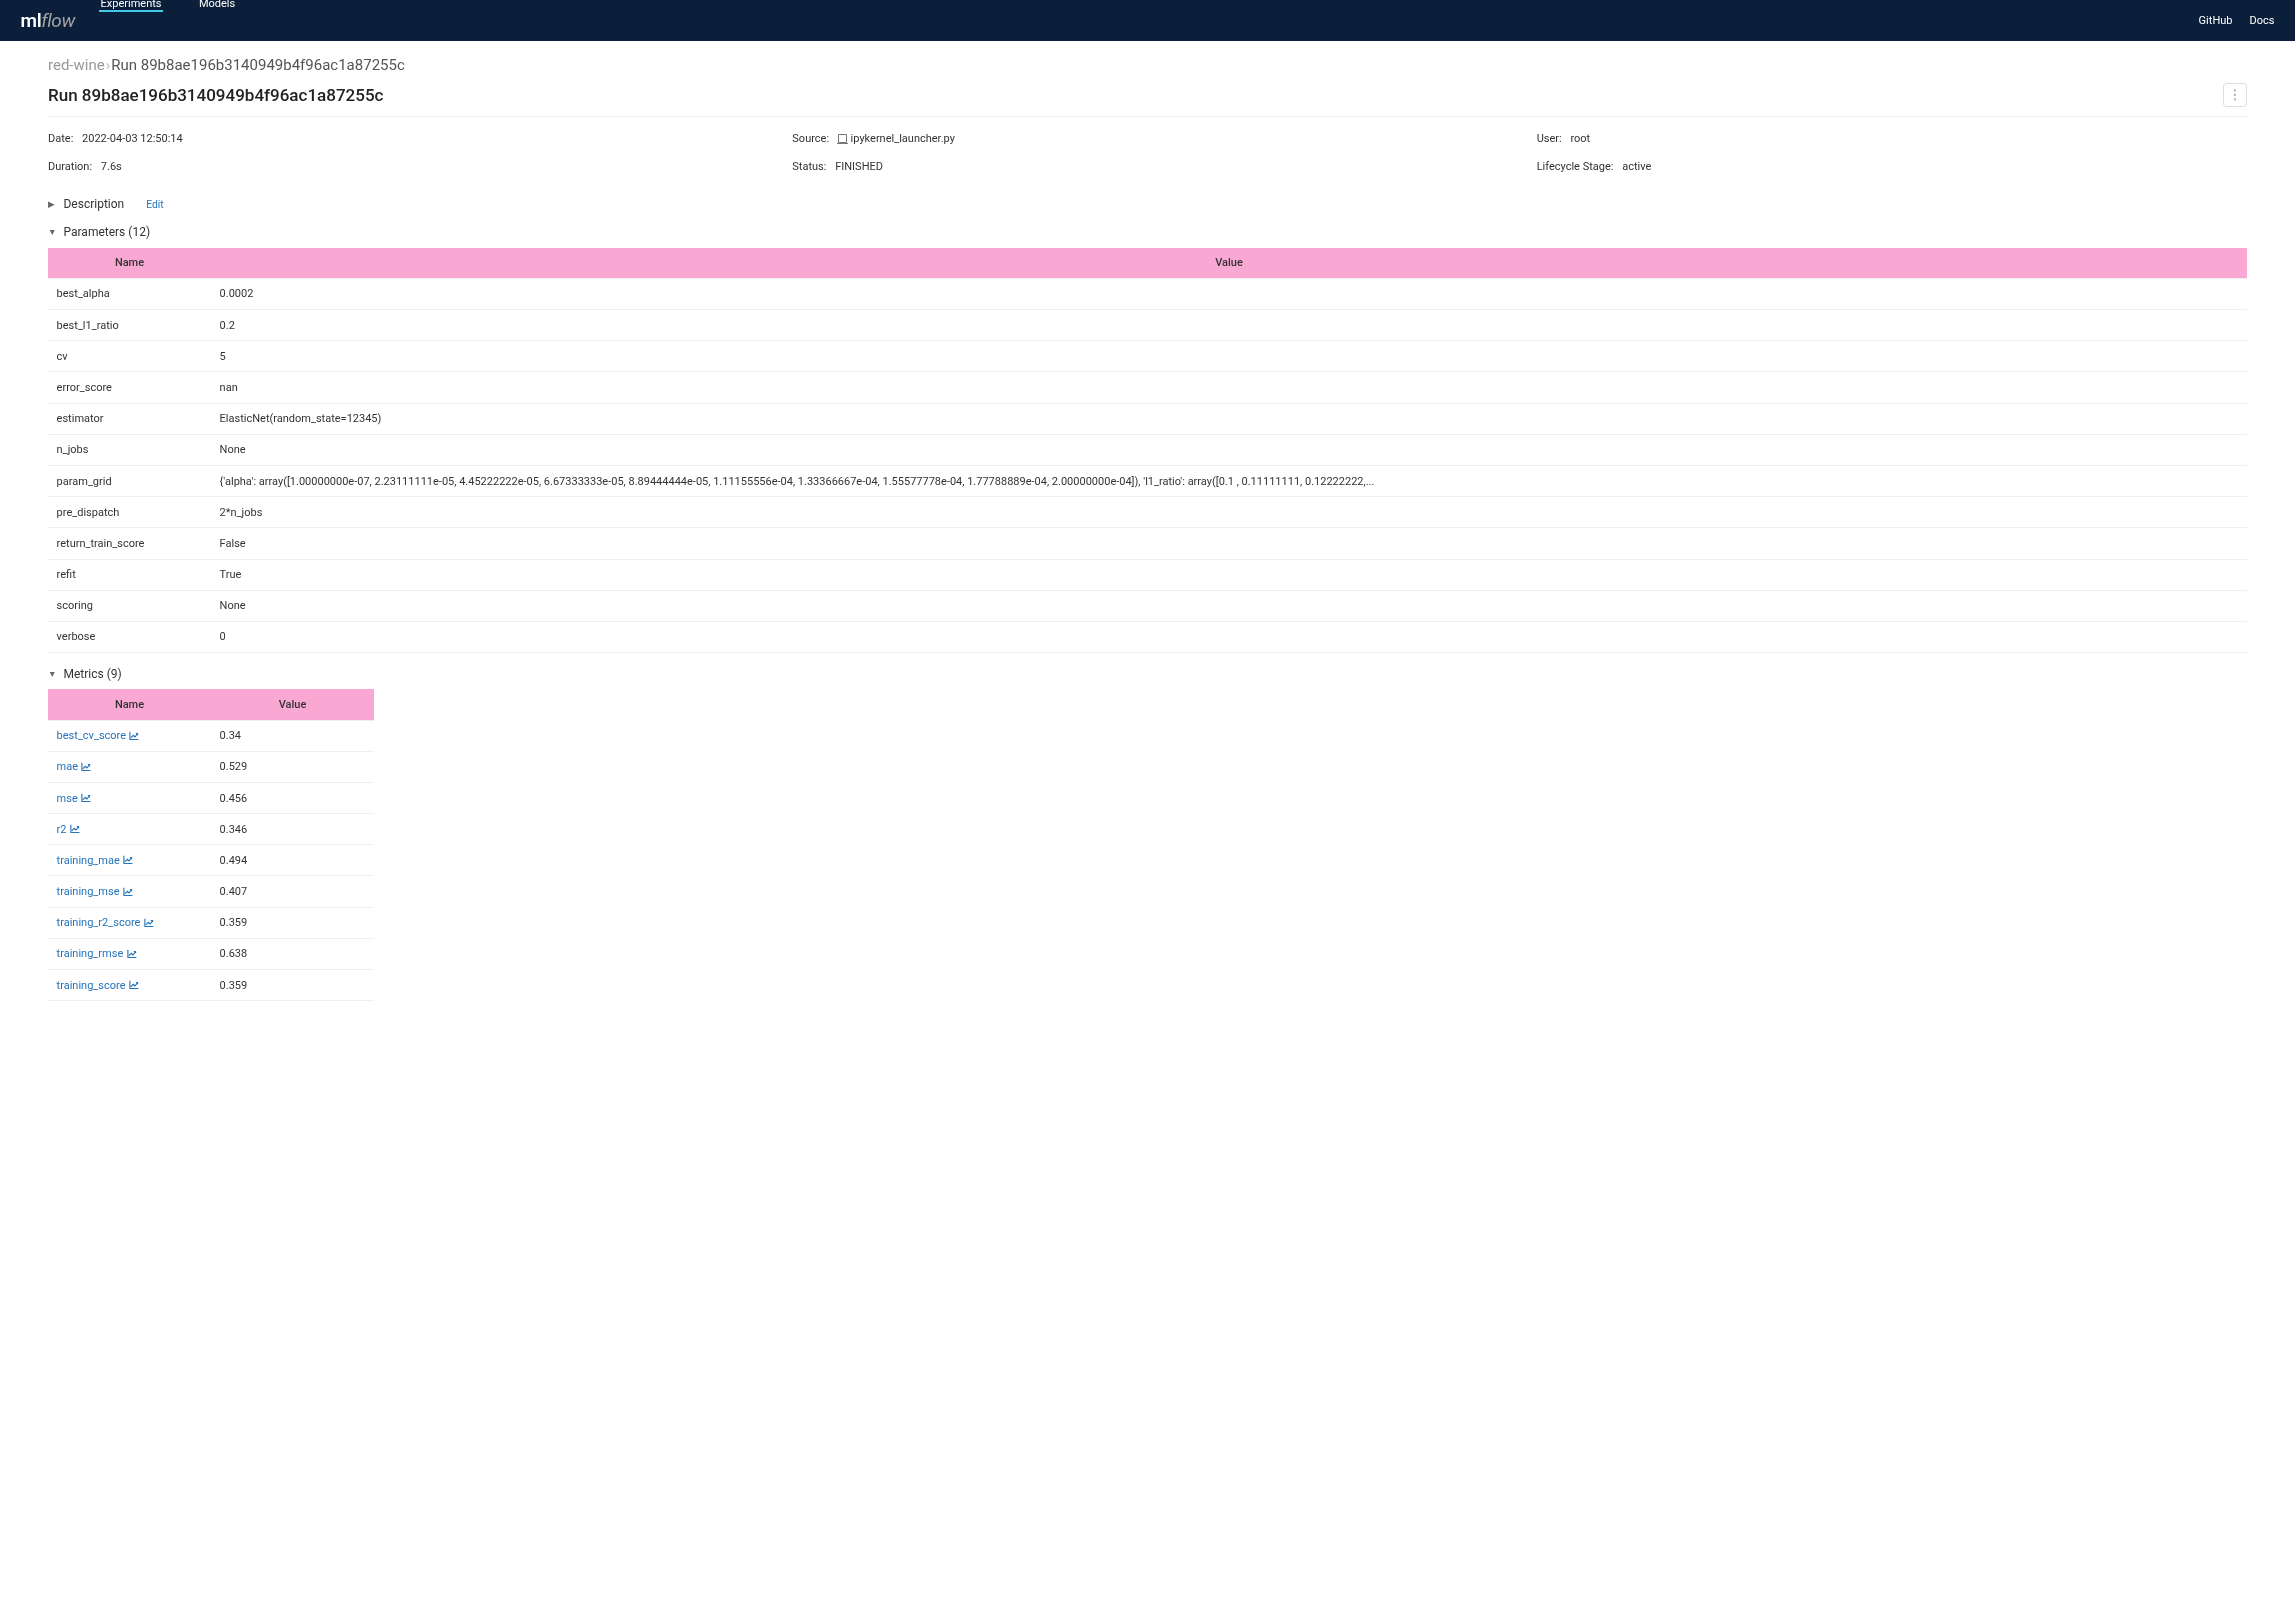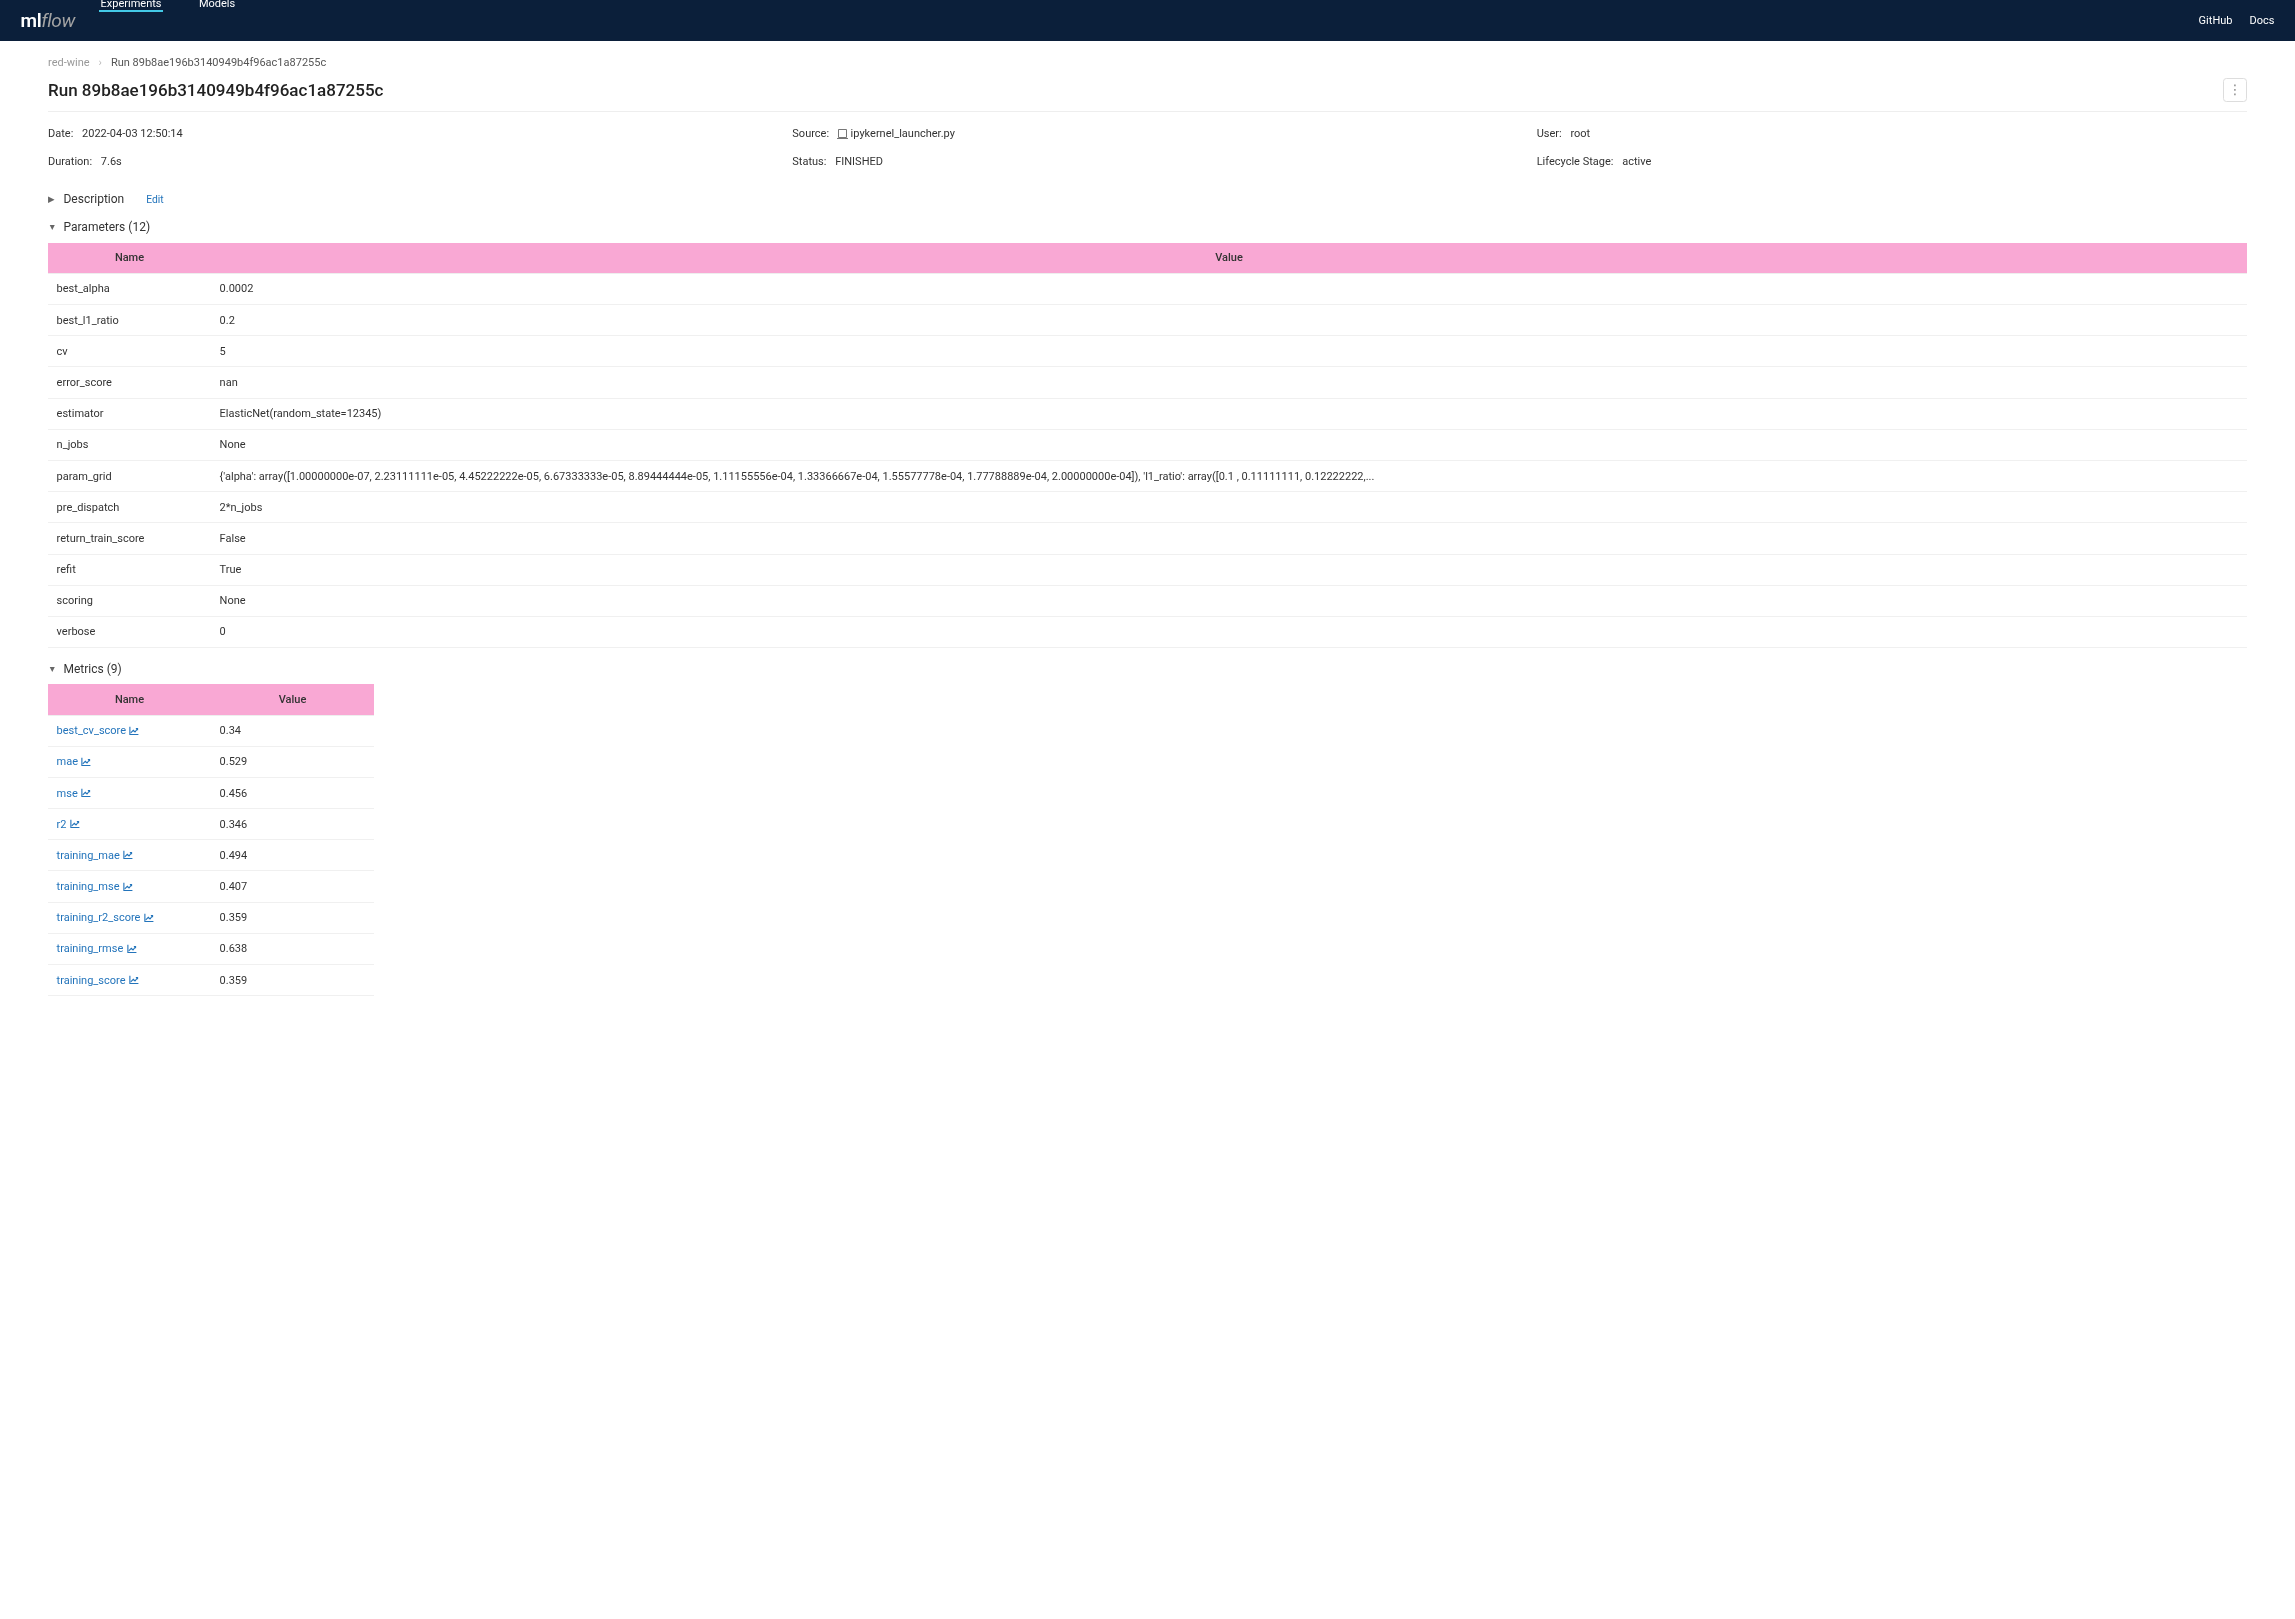--- a/index.html
+++ b/index.html
@@ -61,25 +61,25 @@
     .nav-link {
       color: #fff;
       font-size: 11px;
       cursor: pointer;
     }
     .page {
       padding: 15.4px 48px 34px 48px;
       max-width: 100%;
     }
     .breadcrumb {
-      font-size: 11px;
+      font-size: 15px;
       margin-bottom: 8.6px;
       color: #555;
       display: flex;
-      gap: 9px;
+      gap: 1px;
     }
     .breadcrumb-parent {
       color: #999;
     }
     .breadcrumb-sep {
       color: #bbb;
     }
     .title-row {
       display: flex;
       align-items: center;

